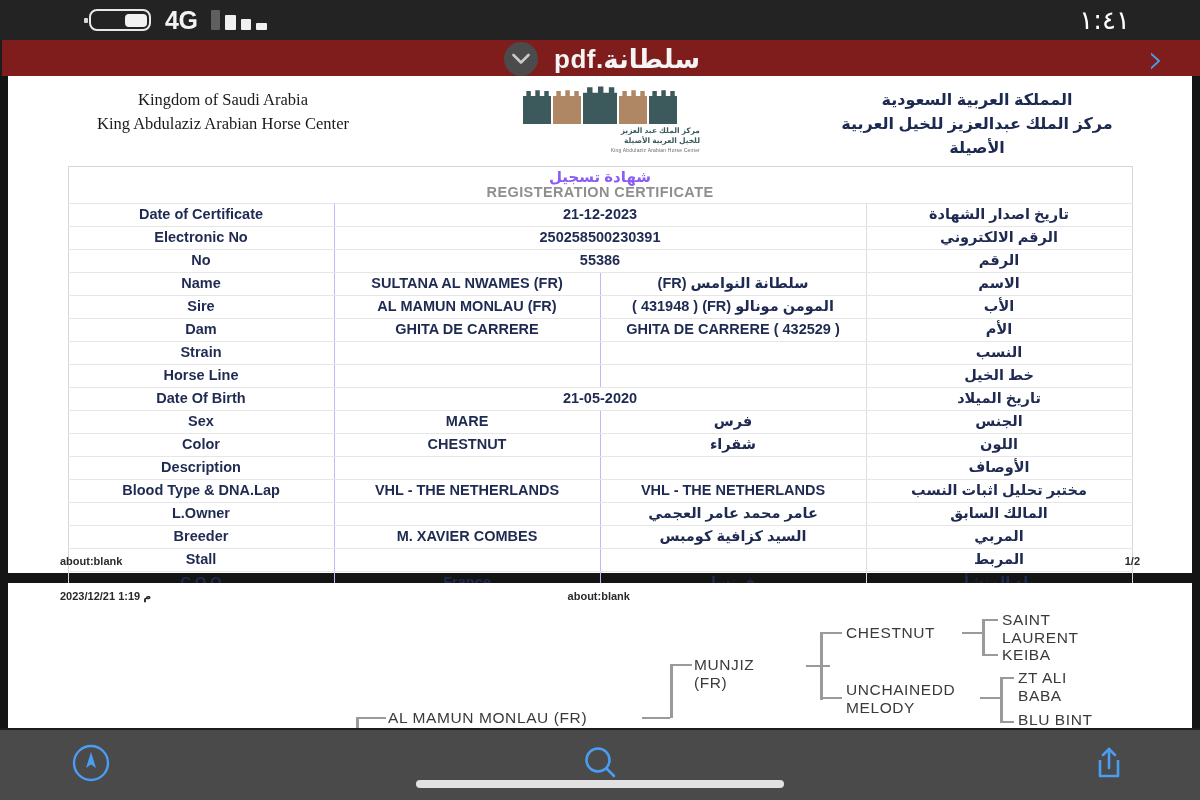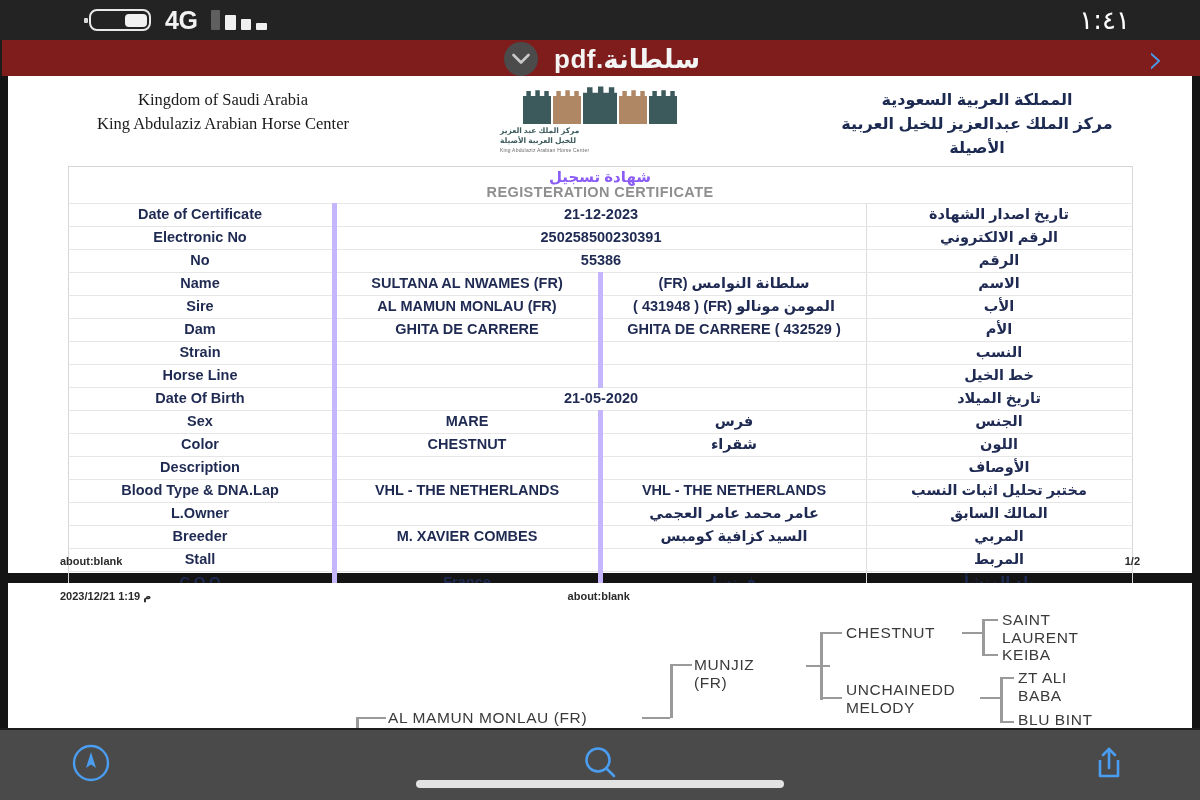--- a/index.html
+++ b/index.html
@@ -118,21 +118,21 @@
     text-align: center; padding-top: 4px;
     width: 330px;
   }
   .head-ar {
     font-size: 16px; color: #1c2a52; line-height: 1.5;
     direction: rtl; text-align: center; padding-top: 4px;
     font-weight: bold; width: 330px;
   }
 
   
-  .logo { width: 200px; text-align: left; }
+  .logo { width: 200px; text-align: right; }
   .logo-marks { display: flex; justify-content: center; align-items: flex-end; gap: 2px; height: 40px; }
   .lm { width: 28px; height: 36px; position: relative; }
   .lm::before {
     content: ""; position: absolute; inset: 0;
     background: currentColor;
     -webkit-mask: linear-gradient(#000 0 0);
     clip-path: polygon(0 22%, 12% 22%, 12% 8%, 28% 8%, 28% 22%, 44% 22%, 44% 6%, 60% 6%, 60% 22%, 76% 22%, 76% 8%, 92% 8%, 92% 22%, 100% 22%, 100% 100%, 0 100%);
   }
   .lm.teal { color: #3c5a5c; }
   .lm.tan  { color: #b08765; }
@@ -154,21 +154,21 @@
     border-top: 1px solid #e6e6e6;
     border-bottom: 1px solid #e6e6e6;
     padding: 1px 6px;
     font-size: 14.5px;
     font-weight: bold;
     color: #1f2a52;
     text-align: center;
     height: 23px;
     line-height: 1.05;
   }
-  .cert-table td.vl { border-left: 5px solid #c4b5fd; }
+  .cert-table td.vl { border-left: 1px solid #c4b5fd; }
   .cert-table td.vr { border-right: 1px solid #dddddd; }
   .title-row td {
     border: none; padding: 2px 0 3px 0; height: auto;
   }
   .title-ar { font-size: 15px; color: #8b5cf6; direction: rtl; font-weight: bold; }
   .title-en { font-size: 14.5px; color: #8f8f8f; letter-spacing: 0.4px; font-weight: bold; }
   .c-label-en { width: 218px; }
   .c-val-en   { width: 312px; }
   .c-val-ar   { width: 352px; direction: rtl; margin-left: 48px; }
   .c-label-ar { width: 183px; direction: rtl; }

